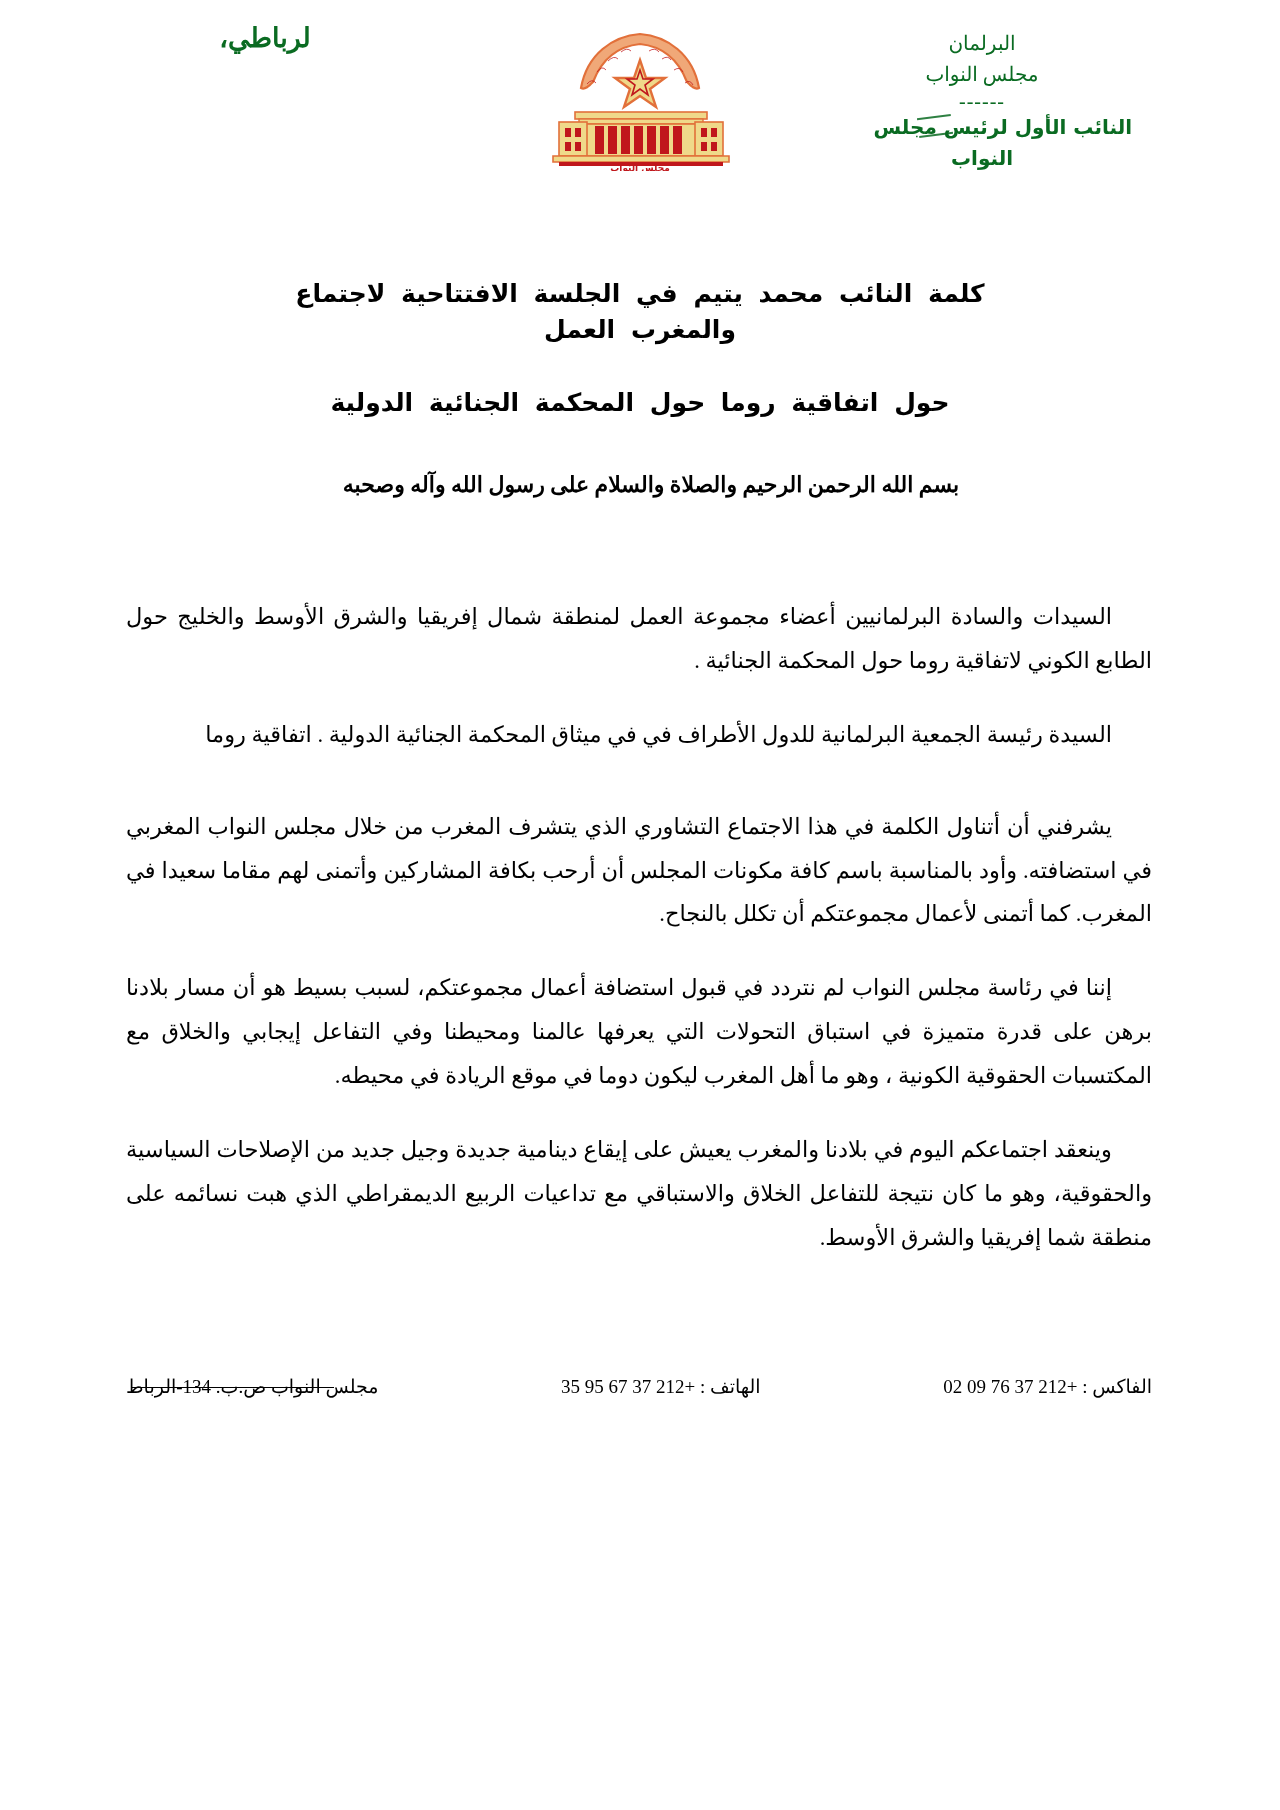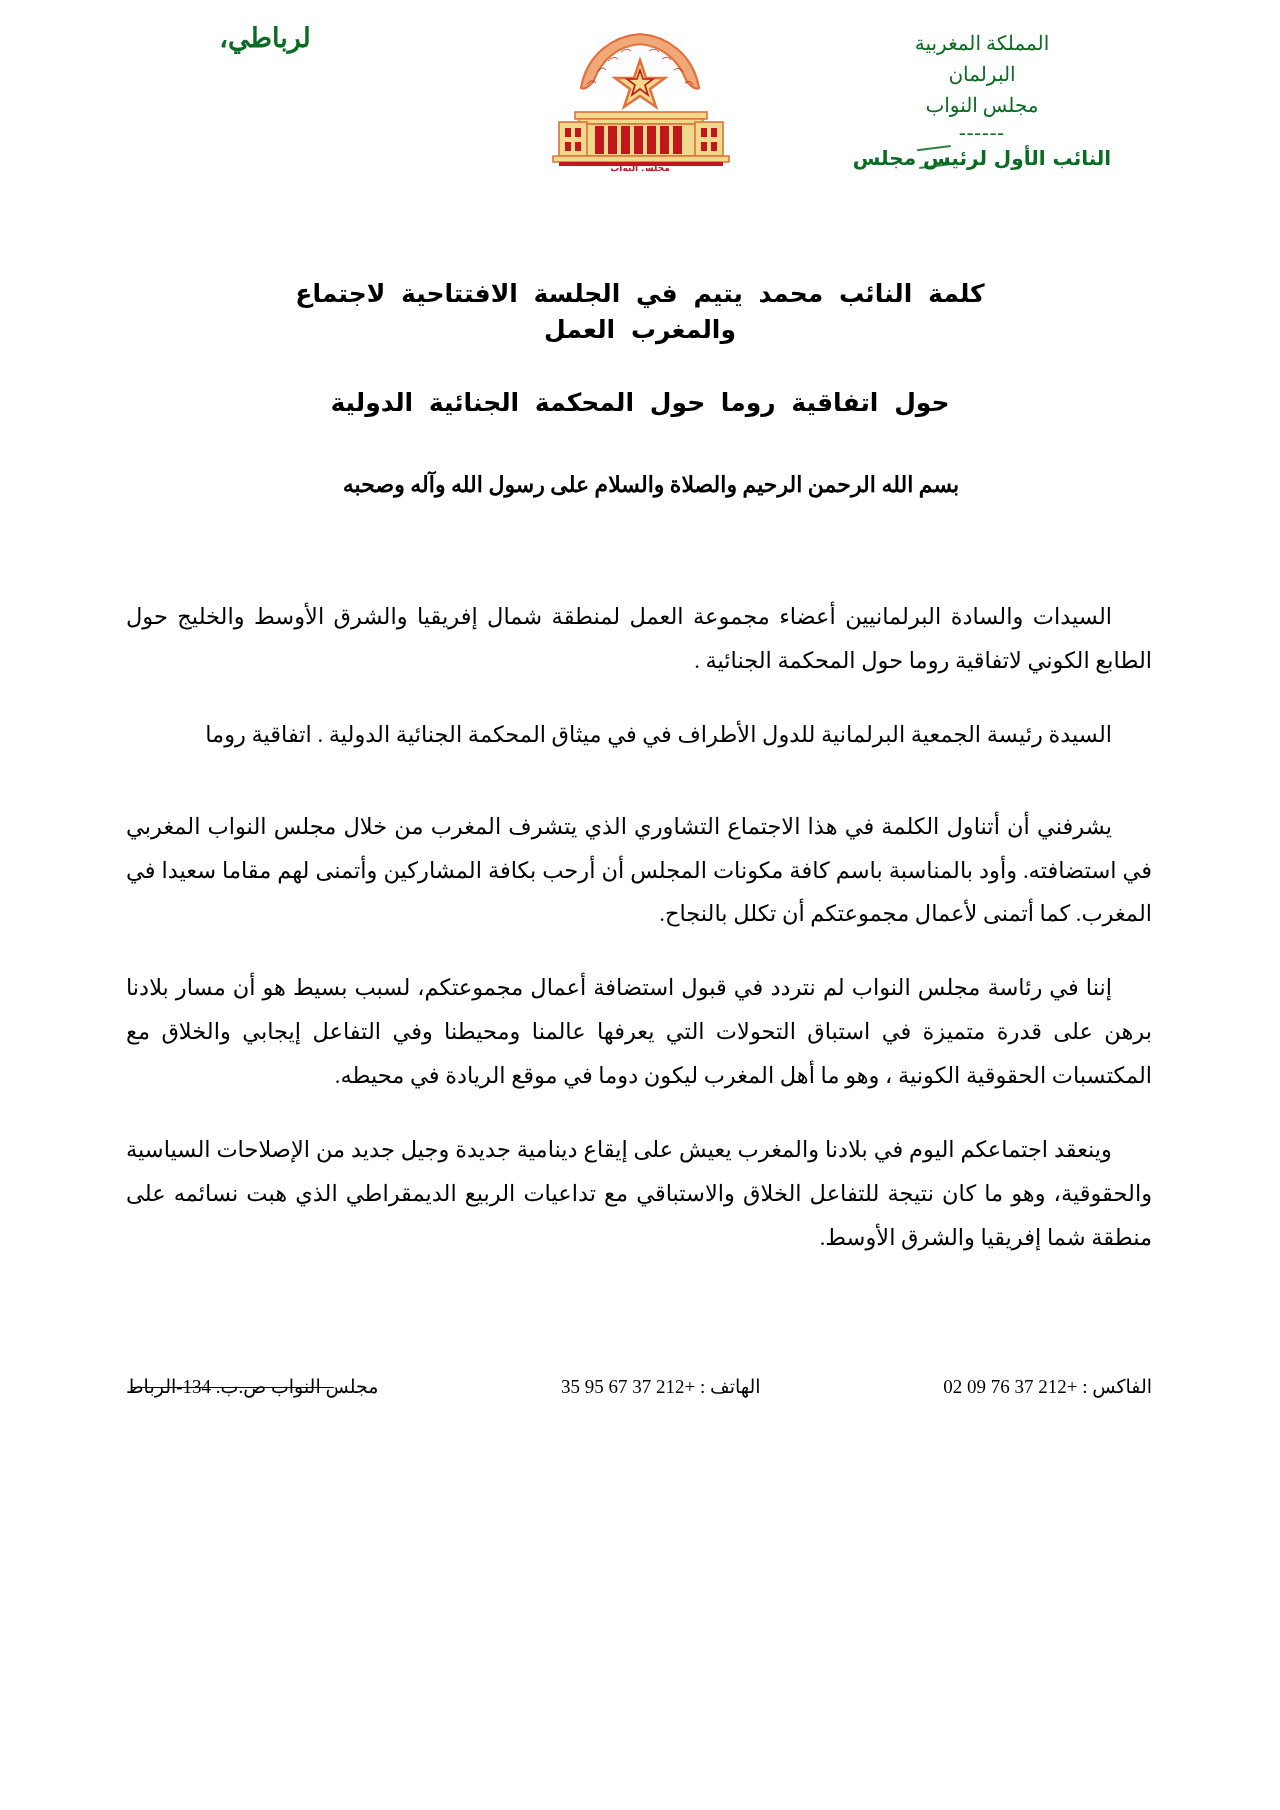--- a/index.html
+++ b/index.html
@@ -57,20 +57,21 @@
     letter-spacing: 1px;
     font-size: 17px;
     line-height: 1.1 !important;
   }
   .lh-scribble {
     font-family: "DejaVu Sans", sans-serif;
     font-size: 20px;
     font-weight: 600;
     position: relative;
     letter-spacing: 2px;
+    text-align: right;
   }
   .lh-scribble .overstrike {
     position: absolute;
     top: 4px;
     left: 86px;
     width: 34px;
     height: 16px;
     border-top: 2px solid #0a6b22;
     border-bottom: 2px solid #0a6b22;
     transform: rotate(-7deg);
@@ -235,28 +236,28 @@
         </g>
 
         <polygon points="8,130 184,130 184,136 8,136" fill="#efd98a" stroke="#e2703a" stroke-width="1.6"></polygon>
         <polygon points="14,136 178,136 178,140 14,140" fill="#c0171c"></polygon>
 
         <text x="95" y="145" text-anchor="middle" font-family="DejaVu Sans, sans-serif" font-size="9" fill="#c0171c" font-weight="bold">مجلس النواب</text>
       </svg>
     </div>
 
     <div class="letterhead">
-      <div>المملكة المغربية</div>
       <div>البرلمان</div>
       <div>مجلس النواب</div>
       <div class="lh-dashes">------</div>
       <div class="lh-scribble">
         <span>النائب الأول لرئيس مجلس</span>
         <span class="overstrike"></span>
       </div>
+      <div class="lh-scribble2">النواب</div>
     </div>
   </div>
 
   <div class="title-block">
     <div class="title-line l1">كلمة النائب محمد يتيم في الجلسة الافتتاحية لاجتماع</div>
     <div class="title-line l2">والمغرب العمل</div>
     <div class="title-line l3">حول اتفاقية روما حول المحكمة الجنائية الدولية</div>
   </div>
 
   <div class="basmala">بسم الله الرحمن الرحيم والصلاة والسلام على رسول الله وآله وصحبه</div>

